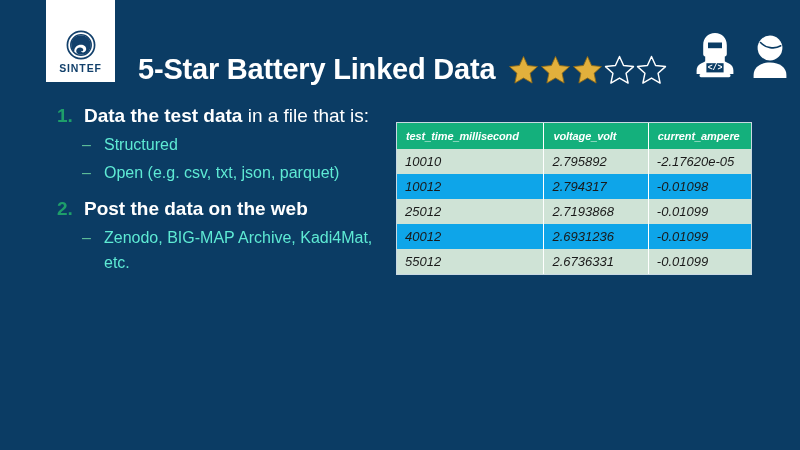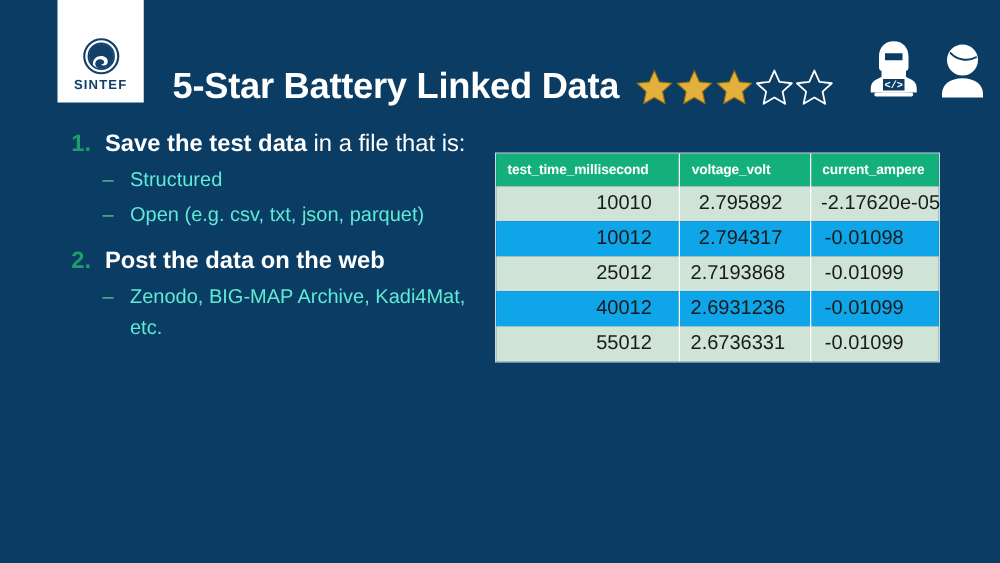--- a/index.html
+++ b/index.html
@@ -141,42 +141,42 @@
   .group-gap { height: 11px; }
 
   
   #data-table-wrap {
     position: absolute;
     left: 396px;
     top: 122px;
     width: 356px;
     border: 1px solid #C9D9E2;
     box-sizing: border-box;
+    font-style: italic;
   }
   table#data-table {
     border-collapse: collapse;
     width: 100%;
     table-layout: fixed;
   }
   table#data-table th {
     background: #14B07C;
     color: #ffffff;
     font-size: 11px;
     font-weight: bold;
     text-align: left;
     padding: 7px 8px 7px 9px;
     border-right: 1px solid #ffffff;
     white-space: nowrap;
     letter-spacing: -0.1px;
   }
   table#data-table th:last-child { border-right: none; }
   table#data-table td {
-    font-size: 16px;
+    font-size: 13px;
     color: #1A1A1A;
-    text-align: right;
     padding: 5px 22px 5px 8px;
     border-right: 1px solid #ffffff;
     white-space: nowrap;
   }
   table#data-table td:last-child { border-right: none; padding-right: 28px; }
   table#data-table tbody tr.odd td { background: #CFE3D6; }
   table#data-table tbody tr.even td { background: #0ea5e9; }
 
   col.c1 { width: 41.5%; }
   col.c2 { width: 29.5%; }
@@ -267,21 +267,21 @@
         <path d="M20 28.5 C10.2 28.5 3.6 33.6 3.6 41.0 L3.6 44 L36.4 44 L36.4 41.0
                  C36.4 33.6 29.8 28.5 20 28.5 Z" fill="#FFFFFF"></path>
       </svg>
     </span>
   </div>
 
   <div id="content-left">
 
     <div class="num-item">
       <span class="num-marker">1.</span>
-      <span class="num-text"><b>Save the test data</b><span> in a file that is:</span></span>
+      <span class="num-text"><b>Data the test data</b><span> in a file that is:</span></span>
     </div>
     <div class="sub-item">
       <span class="sub-dash">–</span>
       <span class="sub-text">Structured</span>
     </div>
     <div class="sub-item">
       <span class="sub-dash">–</span>
       <span class="sub-text">Open (e.g. csv, txt, json, parquet)</span>
     </div>
 

